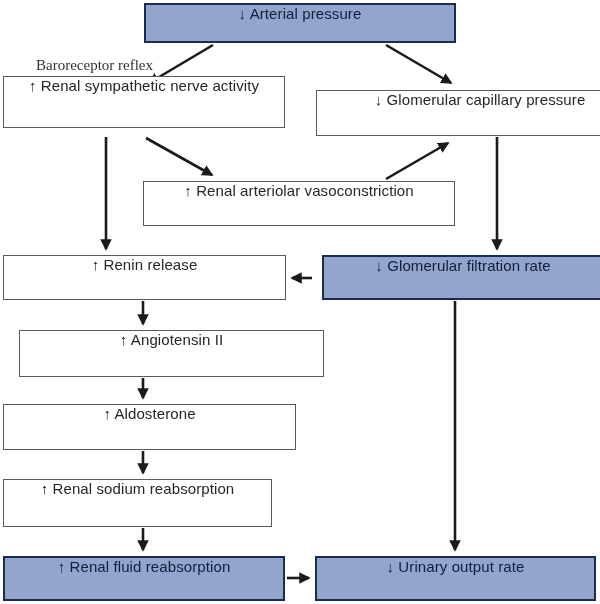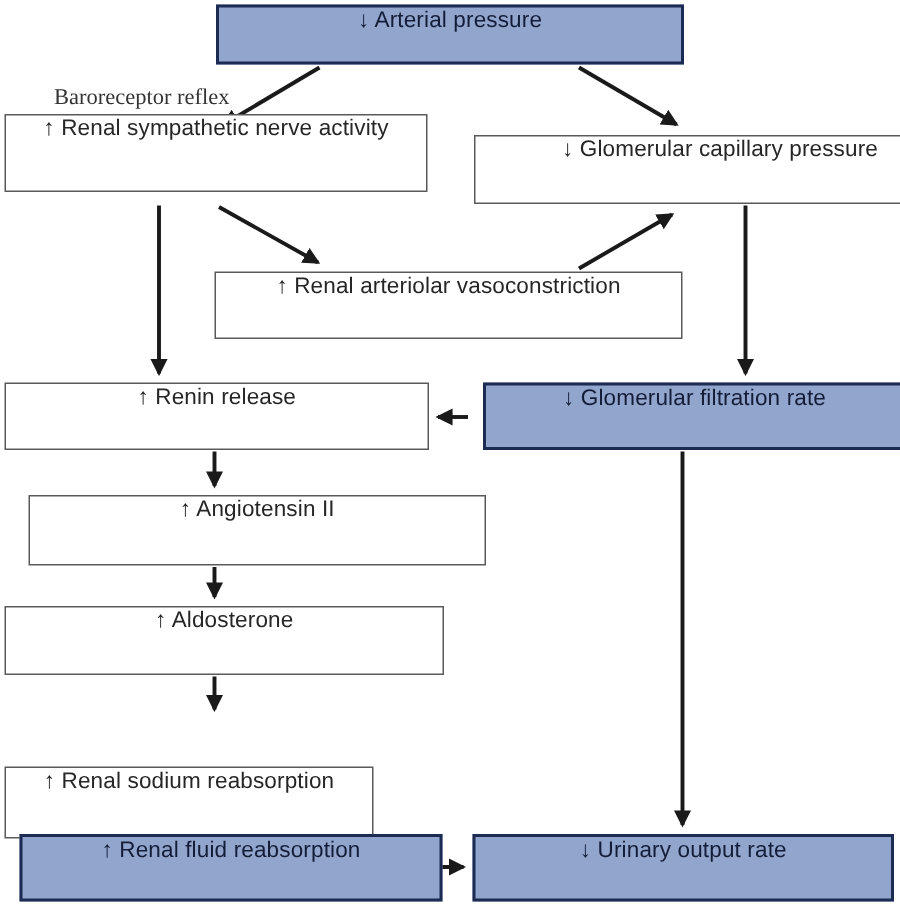--- a/index.html
+++ b/index.html
@@ -112,25 +112,25 @@
   </div>
 
   <div class="node" style="left:3px;top:330px;width:305px;height:47px;margin-left:16px;">
     <span>↑ Angiotensin II</span>
   </div>
 
   <div class="node" style="left:3px;top:404px;width:293px;height:46px;">
     <span>↑ Aldosterone</span>
   </div>
 
-  <div class="node" style="left:3px;top:479px;width:246px;height:48px;margin-top:32px;">
+  <div class="node" style="left:3px;top:479px;width:269px;height:48px;">
     <span>↑ Renal sodium reabsorption</span>
   </div>
 
-  <div class="node emphasis" style="left:13px;top:556px;width:282px;height:45px;">
+  <div class="node emphasis" style="left:3px;top:556px;width:282px;height:45px;">
     <span>↑ Renal fluid reabsorption</span>
   </div>
 
   <div class="node emphasis" style="left:315px;top:556px;width:281px;height:45px;">
     <span>↓ Urinary output rate</span>
   </div>
 
 </div>
 
 </body></html>

